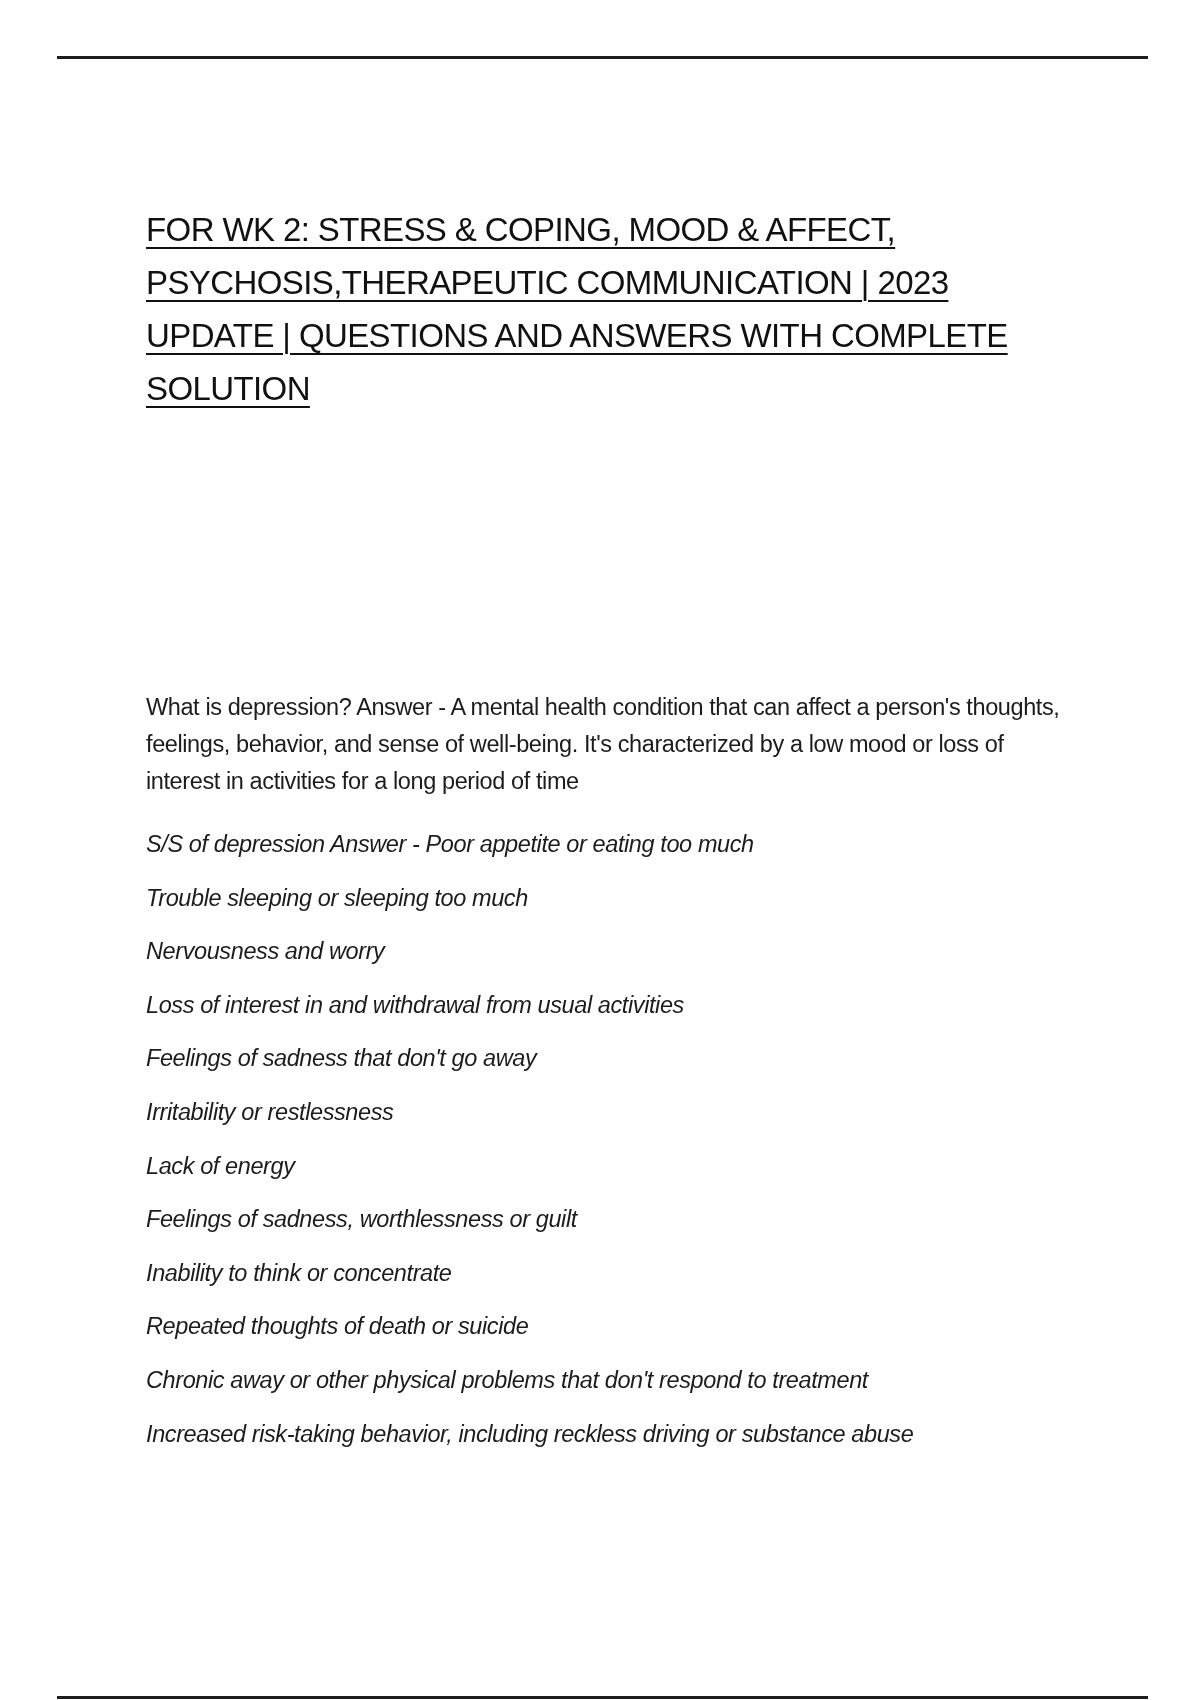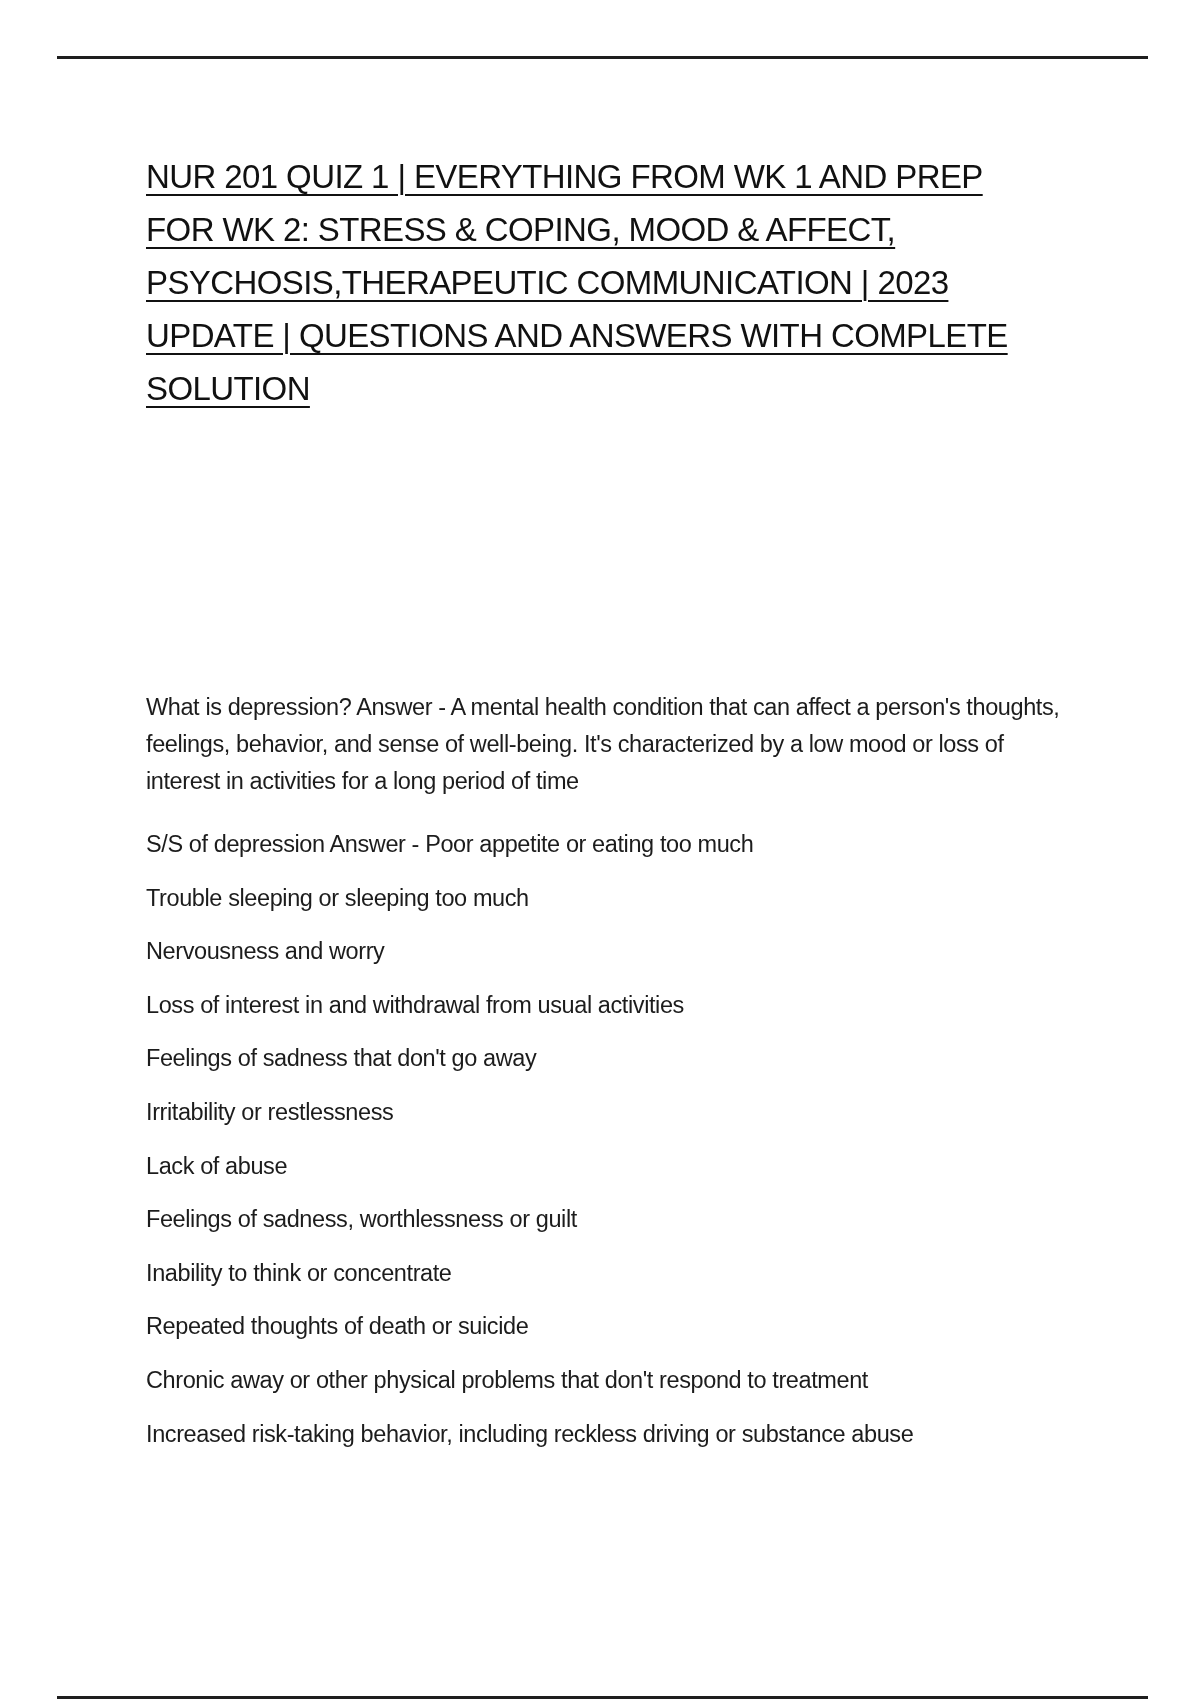--- a/index.html
+++ b/index.html
@@ -8,45 +8,45 @@
   .rule { position: absolute; left: 57px; width: 1091px; height: 3px; background: #1e1e1e; }
   .rule.top { top: 56px; }
   .rule.bottom { top: 1696px; }
   .title { position: absolute; left: 146px; top: 150px; width: 930px;
            font-size: 33px; line-height: 53px; color: #111; letter-spacing: -0.6px; }
   .title span { text-decoration: underline; text-decoration-thickness: 2px; text-underline-offset: 6px; }
   .qa { position: absolute; left: 146px; width: 930px; font-size: 23.5px; color: #1c1c1c; letter-spacing: -0.4px; margin-top: 44px; }
   .qa1 { top: 645px; line-height: 37px; }
   .list { position: absolute; left: 146px; top: 829px; margin: 0; padding: 0; list-style: none;
           font-size: 23.5px; color: #1c1c1c; letter-spacing: -0.4px; }
-  .list li { height: 53.6px; line-height: 30px; }
+  .list li { height: 53.6px; line-height: 30px; font-style: italic; }
 </style>
 </head>
 <body>
 
 <div class="rule top"></div>
 
 <div class="title">
-  <span>NUR 201 QUIZ 1 | EVERYTHING FROM WK 1 AND PREP </span><br>
+  <br>
   <span>FOR WK 2: STRESS &amp; COPING, MOOD &amp; AFFECT, </span><br>
   <span>PSYCHOSIS,THERAPEUTIC COMMUNICATION | 2023 </span><br>
   <span>UPDATE | QUESTIONS AND ANSWERS WITH COMPLETE</span><br>
   <span>SOLUTION</span>
 </div>
 
 <div class="qa qa1">What is depression?  Answer - A mental health condition that can affect a person's thoughts, feelings, behavior, and sense of well-being. It's characterized by a low mood or loss of interest in activities for a long period of time</div>
 
 <ul class="list">
   <li>S/S of depression  Answer - Poor appetite or eating too much</li>
   <li>Trouble sleeping or sleeping too much</li>
   <li>Nervousness and worry</li>
   <li>Loss of interest in and withdrawal from usual activities</li>
   <li>Feelings of sadness that don't go away</li>
   <li>Irritability or restlessness</li>
-  <li>Lack of abuse</li>
+  <li>Lack of energy</li>
   <li>Feelings of sadness, worthlessness or guilt</li>
   <li>Inability to think or concentrate</li>
   <li>Repeated thoughts of death or suicide</li>
   <li>Chronic away or other physical problems that don't respond to treatment</li>
   <li>Increased risk-taking behavior, including reckless driving or substance abuse</li>
 </ul>
 
 <div class="rule bottom"></div>
 
 </body></html>

